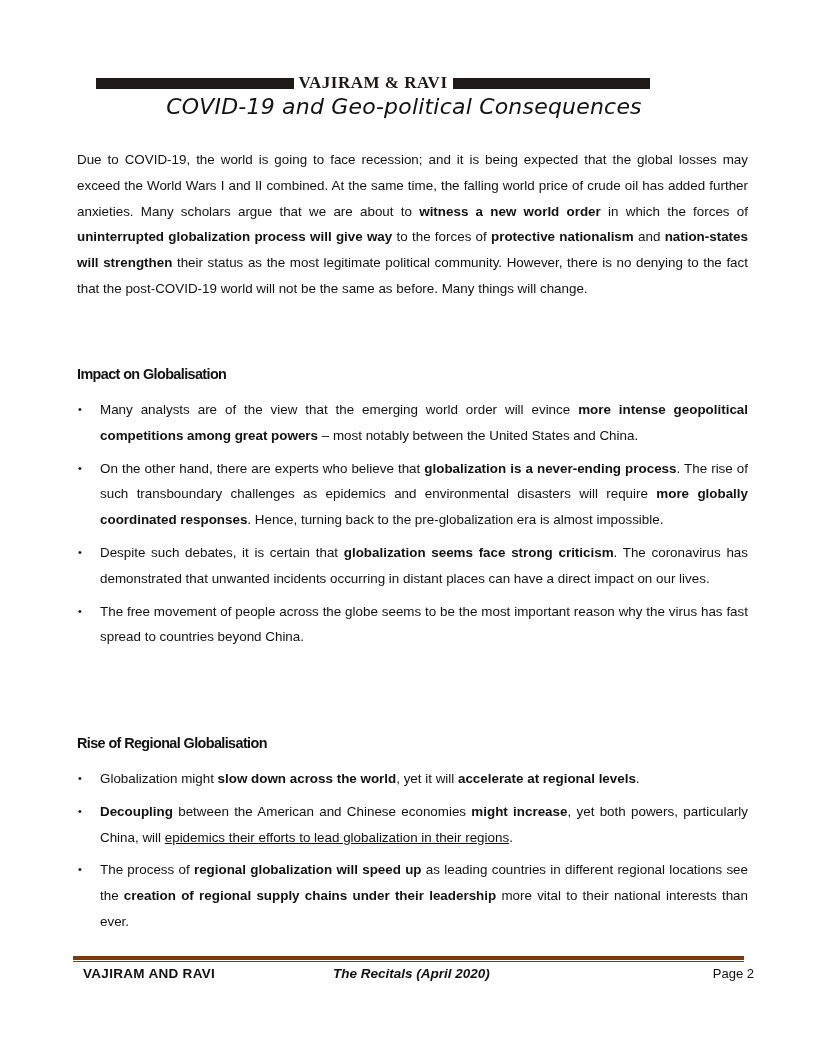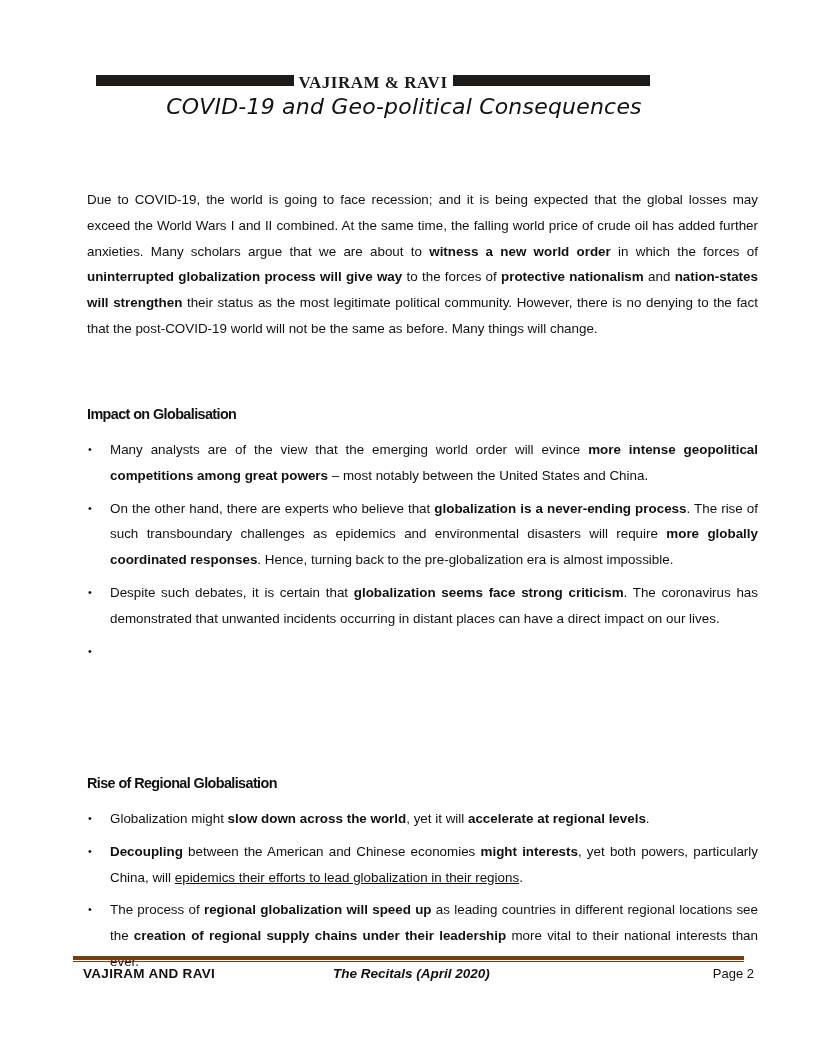--- a/index.html
+++ b/index.html
@@ -1,21 +1,21 @@
 <!DOCTYPE html>
 <html><head>
   <meta charset="utf-8">
   <style>
     html, body { margin: 0; padding: 0; background: #ffffff; }
     body { width: 816px; height: 1056px; position: relative; overflow: hidden; font-family: "Liberation Sans", sans-serif; color: #111; }
-    .header-band { position: absolute; left: 73px; top: 75px; width: 554px; height: 16px; display: flex; align-items: flex-start; padding-left: 23px; }
+    .header-band { position: absolute; left: 73px; top: 75px; width: 554px; height: 16px; display: flex; align-items: center; padding-left: 23px; }
     .header-band .bar { flex: 1; height: 11px; background: #1e1a17; }
     .header-band .brand { font-family: "Liberation Serif", serif; font-weight: bold; font-size: 17px; letter-spacing: 0.5px; padding: 0 5px; color: #1e1a17; line-height: 16px; }
     .page-title { position: absolute; left: 0; width: 808px; top: 94px; text-align: center; font-family: "DejaVu Sans", sans-serif; font-style: italic; font-size: 22px; color: #111; letter-spacing: 0.2px; }
-    .content { position: absolute; left: 87px; width: 671px; top: 147px; margin-top: 40px; }
+    .content { position: absolute; left: 77px; width: 671px; top: 147px; }
     p.intro { margin: 0; font-size: 13.4px; line-height: 25.8px; text-align: justify; }
     h2.section { margin: 0; font-size: 14.4px; font-weight: bold; letter-spacing: -0.6px; }
     h2.s1 { position: absolute; top: 219px; }
     h2.s2 { position: absolute; top: 588px; }
     ul.bullets { list-style: none; margin: 0; padding: 0; position: absolute; left: 0; width: 671px; }
     ul.b1 { top: 250px; }
     ul.b2 { top: 619px; }
     ul.bullets li { position: relative; padding-left: 23px; font-size: 13.4px; line-height: 25.8px; text-align: justify; margin-bottom: 7px; }
     ul.bullets li .dot { position: absolute; left: 1px; top: 0; font-size: 11px; }
     b { font-weight: bold; }
@@ -40,27 +40,27 @@
 <div class="page-title">COVID-19 and Geo-political Consequences</div>
 
 <div class="content">
   <p class="intro"><span>Due to COVID-19, the world is going to face recession; and it is being expected that the global losses may exceed the World Wars I and II combined. At the same time, the falling world price of crude oil has added further anxieties. Many scholars argue that we are about to </span><b>witness a new world order</b><span> in which the forces of </span><b>uninterrupted globalization process will give way</b><span> to the forces of </span><b>protective nationalism</b><span> and </span><b>nation-states will strengthen</b><span> their status as the most legitimate political community. However, there is no denying to the fact that the post-COVID-19 world will not be the same as before. Many things will change.</span></p>
 
   <h2 class="section s1">Impact on Globalisation</h2>
   <ul class="bullets b1">
       <li><span class="dot">•</span><span>Many analysts are of the view that the emerging world order will evince </span><b>more intense geopolitical competitions among great powers</b><span> – most notably between the United States and China.</span></li>
       <li><span class="dot">•</span><span>On the other hand, there are experts who believe that </span><b>globalization is a never-ending process</b><span>. The rise of such transboundary challenges as epidemics and environmental disasters will require </span><b>more globally coordinated responses</b><span>. Hence, turning back to the pre-globalization era is almost impossible.</span></li>
       <li><span class="dot">•</span><span>Despite such debates, it is certain that </span><b>globalization seems face strong criticism</b><span>. The coronavirus has demonstrated that unwanted incidents occurring in distant places can have a direct impact on our lives.</span></li>
-      <li><span class="dot">•</span></li>
+      <li><span class="dot">•</span><span>The free movement of people across the globe seems to be the most important reason why the virus has fast spread to countries beyond China.</span></li>
     </ul>
 
   <h2 class="section s2">Rise of Regional Globalisation</h2>
   <ul class="bullets b2">
       <li><span class="dot">•</span><span>Globalization might </span><b>slow down across the world</b><span>, yet it will </span><b>accelerate at regional levels</b><span>.</span></li>
-      <li><span class="dot">•</span><b>Decoupling</b><span> between the American and Chinese economies </span><b>might interests</b><span>, yet both powers, particularly China, will </span><u>epidemics their efforts to lead globalization in their regions</u><span>.</span></li>
+      <li><span class="dot">•</span><b>Decoupling</b><span> between the American and Chinese economies </span><b>might increase</b><span>, yet both powers, particularly China, will </span><u>epidemics their efforts to lead globalization in their regions</u><span>.</span></li>
       <li><span class="dot">•</span><span>The process of </span><b>regional globalization will speed up</b><span> as leading countries in different regional locations see the </span><b>creation of regional supply chains under their leadership</b><span> more vital to their national interests than ever.</span></li>
     </ul>
 </div>
 
 <div class="footer-rule">
   <div class="thick"></div>
   <div class="thin"></div>
 </div>
 
 <div class="footer">

